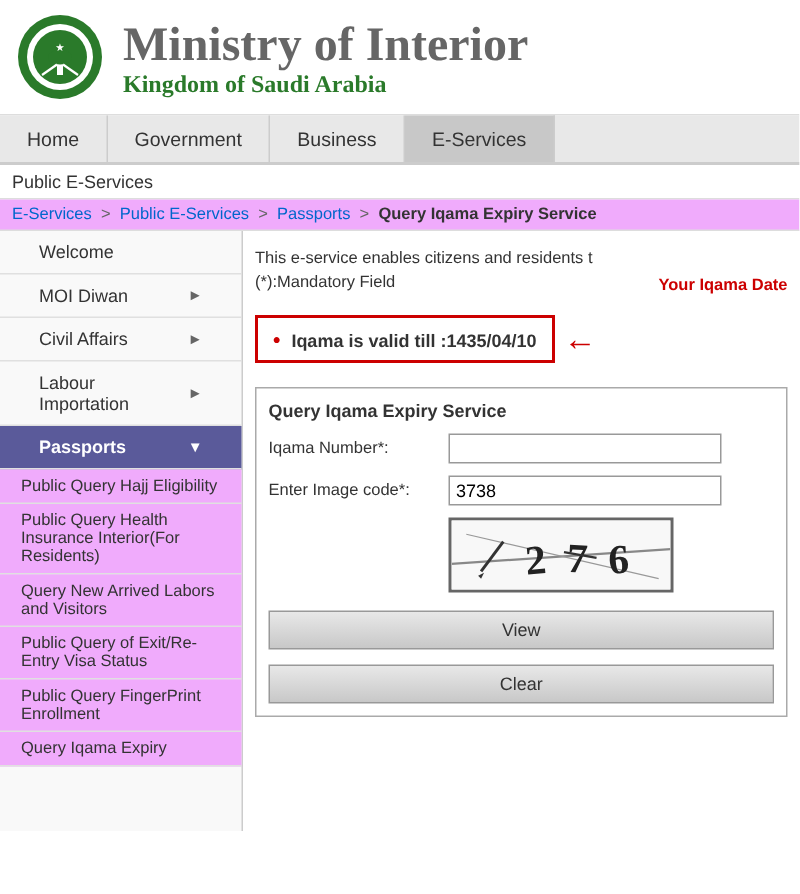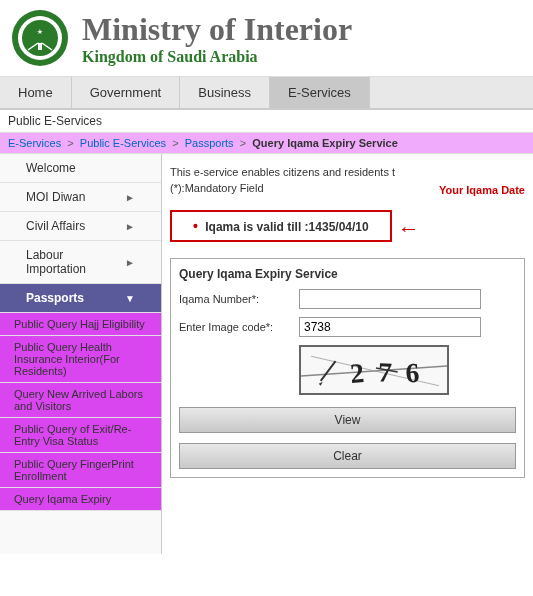--- a/index.html
+++ b/index.html
@@ -25,30 +25,30 @@
     .public-label { padding: 4px 8px; font-size: 12px; color: #333; border-bottom: 1px solid #ddd; background: #fff; }
 
     
     .main-layout { display: flex; min-height: 400px; }
 
     
     .sidebar { width: 162px; min-width: 162px; border-right: 1px solid #ccc; background: #f9f9f9; }
     .sidebar-item { padding: 7px 26px; border-bottom: 1px solid #e0e0e0; cursor: pointer; color: #333; font-size: 12px; }
     .sidebar-item.has-arrow { display: flex; justify-content: space-between; align-items: center; }
     .sidebar-item.passports-header { background: #5a5a9a; color: #fff; font-weight: bold; display: flex; justify-content: space-between; align-items: center; }
-    .sidebar-sub { padding: 5px 8px 5px 14px; border-bottom: 1px solid #e0e0e0; cursor: pointer; color: #333; font-size: 11px; background: #d946ef; }
+    .sidebar-sub { padding: 5px 8px 5px 14px; border-bottom: 1px solid #e0e0e0; cursor: pointer; color: #333; font-size: 11px; background: #f0abfc; }
     .arrow { font-size: 10px; color: #666; }
     .arrow-white { font-size: 10px; color: #fff; }
 
     
     .content { flex: 1; padding: 8px; }
     .info-text { font-size: 11px; color: #333; padding: 4px 0; }
 
     
-    .iqama-result { border: 2px solid #cc0000; padding: 6px 21px; margin: 8px 0; display: inline-block; position: relative; }
+    .iqama-result { border: 2px solid #cc0000; padding: 6px 10px; margin: 8px 0; display: inline-block; position: relative; }
     .iqama-result span { color: #cc0000; font-weight: bold; }
 
     
     .form-section { border: 1px solid #aaa; padding: 8px; margin-top: 8px; }
     .form-section-title { font-weight: bold; font-size: 12px; color: #333; margin-bottom: 8px; }
     .mandatory-note { font-size: 11px; color: #333; margin-bottom: 6px; }
     .form-row { display: flex; align-items: center; margin-bottom: 8px; }
     .form-label { width: 120px; font-size: 11px; color: #333; }
     .form-input { border: 1px solid #999; padding: 2px 4px; font-size: 12px; width: 182px; height: 20px; }
     .captcha-box { border: 2px solid #666; background: #fff; width: 150px; height: 50px; display: flex; align-items: center; justify-content: center; margin-left: 120px; margin-top: 4px; overflow: hidden; }

